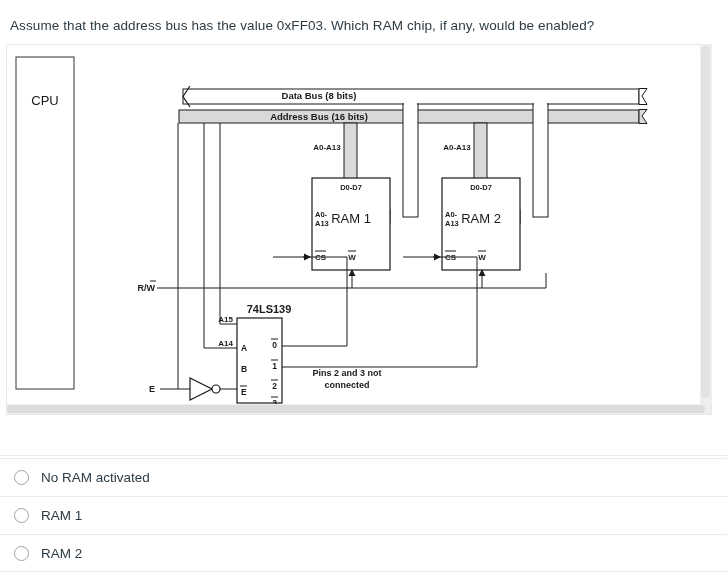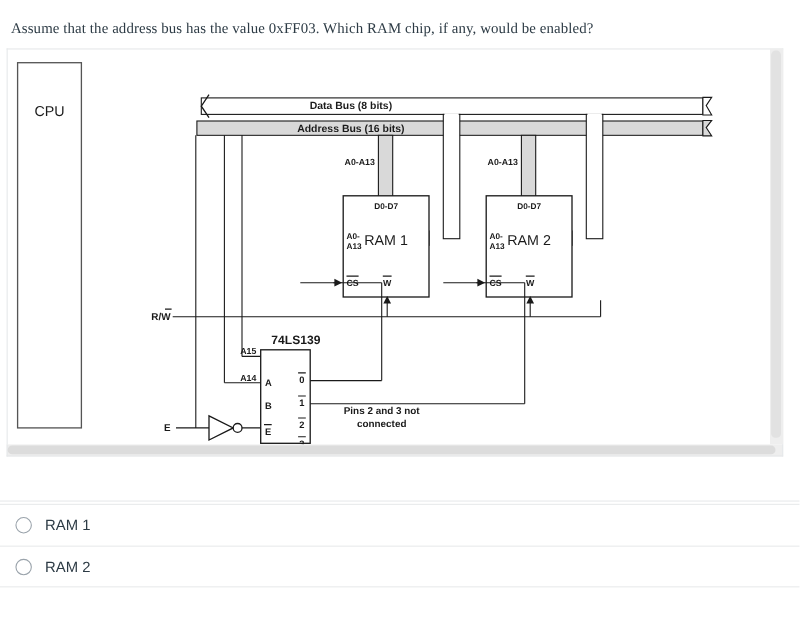--- a/index.html
+++ b/index.html
@@ -5,21 +5,20 @@
   html,body{margin:0;padding:0;}
   body{
     width:727px;height:585px;background:#ffffff;
     font-family:"Liberation Sans", sans-serif;
     color:#2a3b47;overflow:hidden;position:relative;
   }
   .question-text{
     position:absolute;left:10px;top:17px;width:700px;
     font-size:13.5px;line-height:18px;color:#2d3b45;
     letter-spacing:.1px;
-    font-family:Liberation Serif, serif;
   }
   
   .figure-card{
     position:absolute;left:6px;top:44px;width:706px;height:360px;
     background:#fff;border:1px solid #e6e8ea;border-bottom:none;
     box-sizing:border-box;overflow:hidden;
   }
   .hscroll{
     position:absolute;left:6px;top:404px;width:706px;height:11px;
     background:#eeeeee;border:1px solid #e6e8ea;border-top:none;
@@ -191,19 +190,23 @@
 </div>
 
 <div class="hscroll">
   <div class="thumb"></div>
 </div>
 
 <div class="sep-top"></div>
 <div class="answers">
   <div class="answer-row">
     <span class="radio"></span>
+    <span class="answer-label">No RAM activated</span>
+  </div>
+  <div class="answer-row">
+    <span class="radio"></span>
     <span class="answer-label">RAM 1</span>
   </div>
   <div class="answer-row">
     <span class="radio"></span>
     <span class="answer-label">RAM 2</span>
   </div>
 </div>
 
 </body></html>

